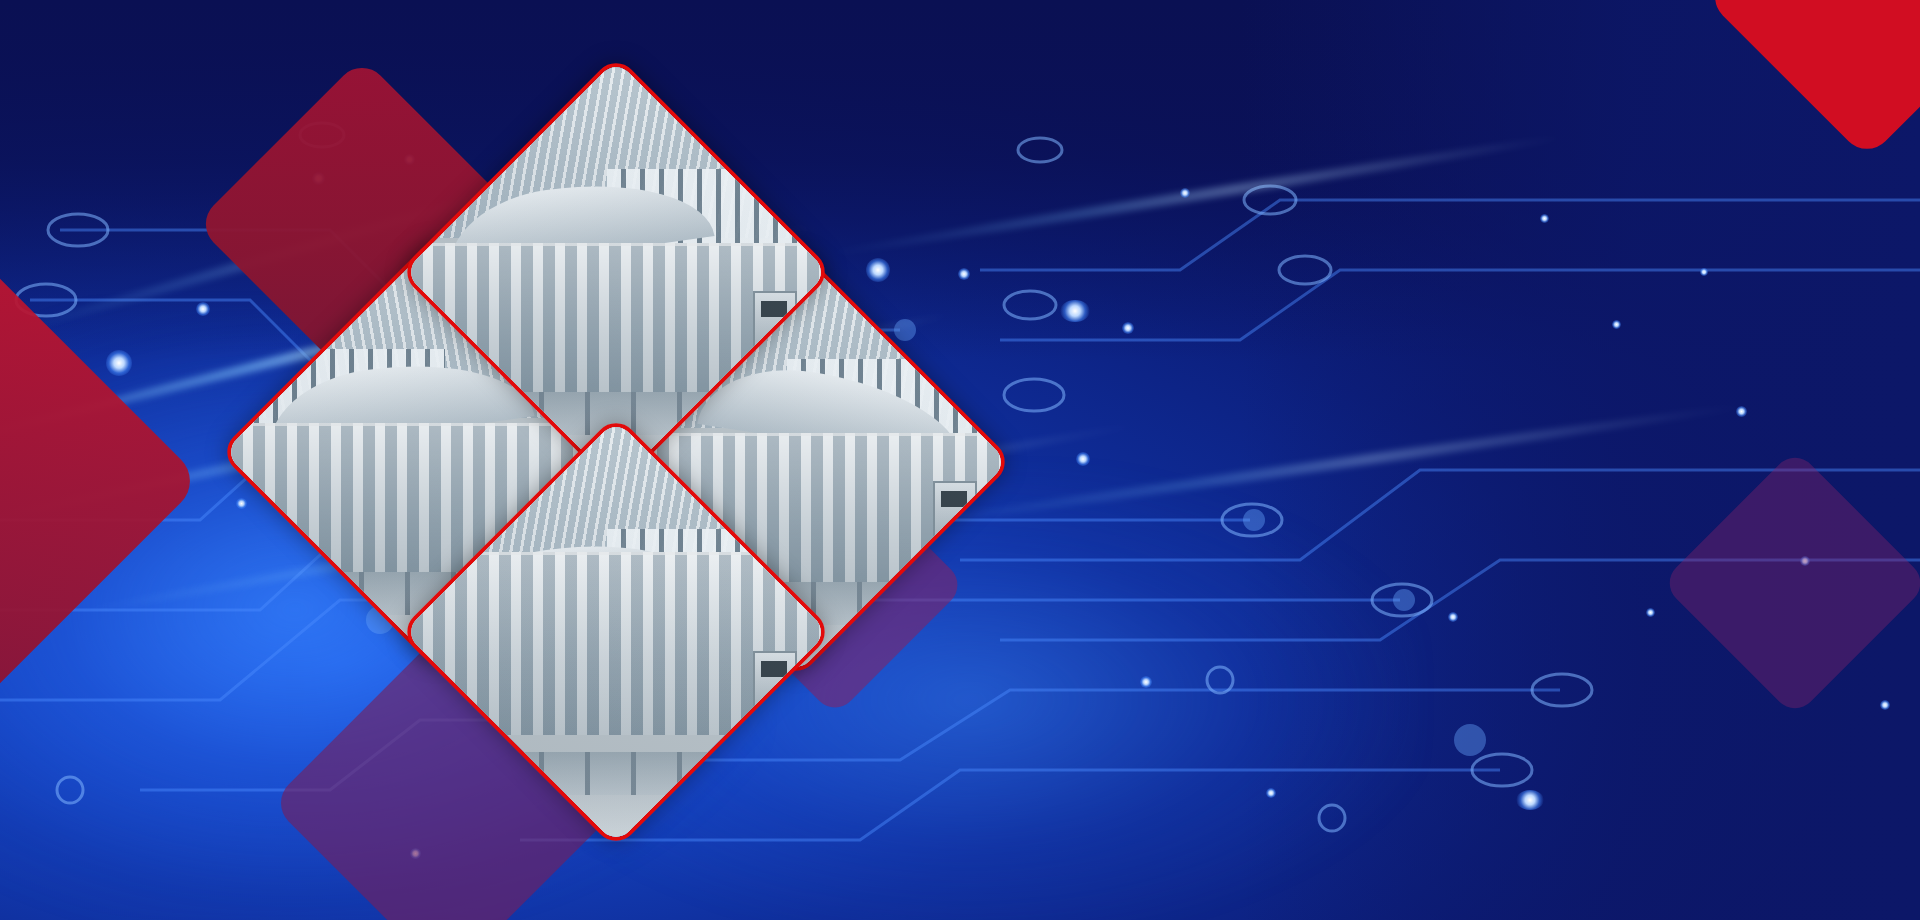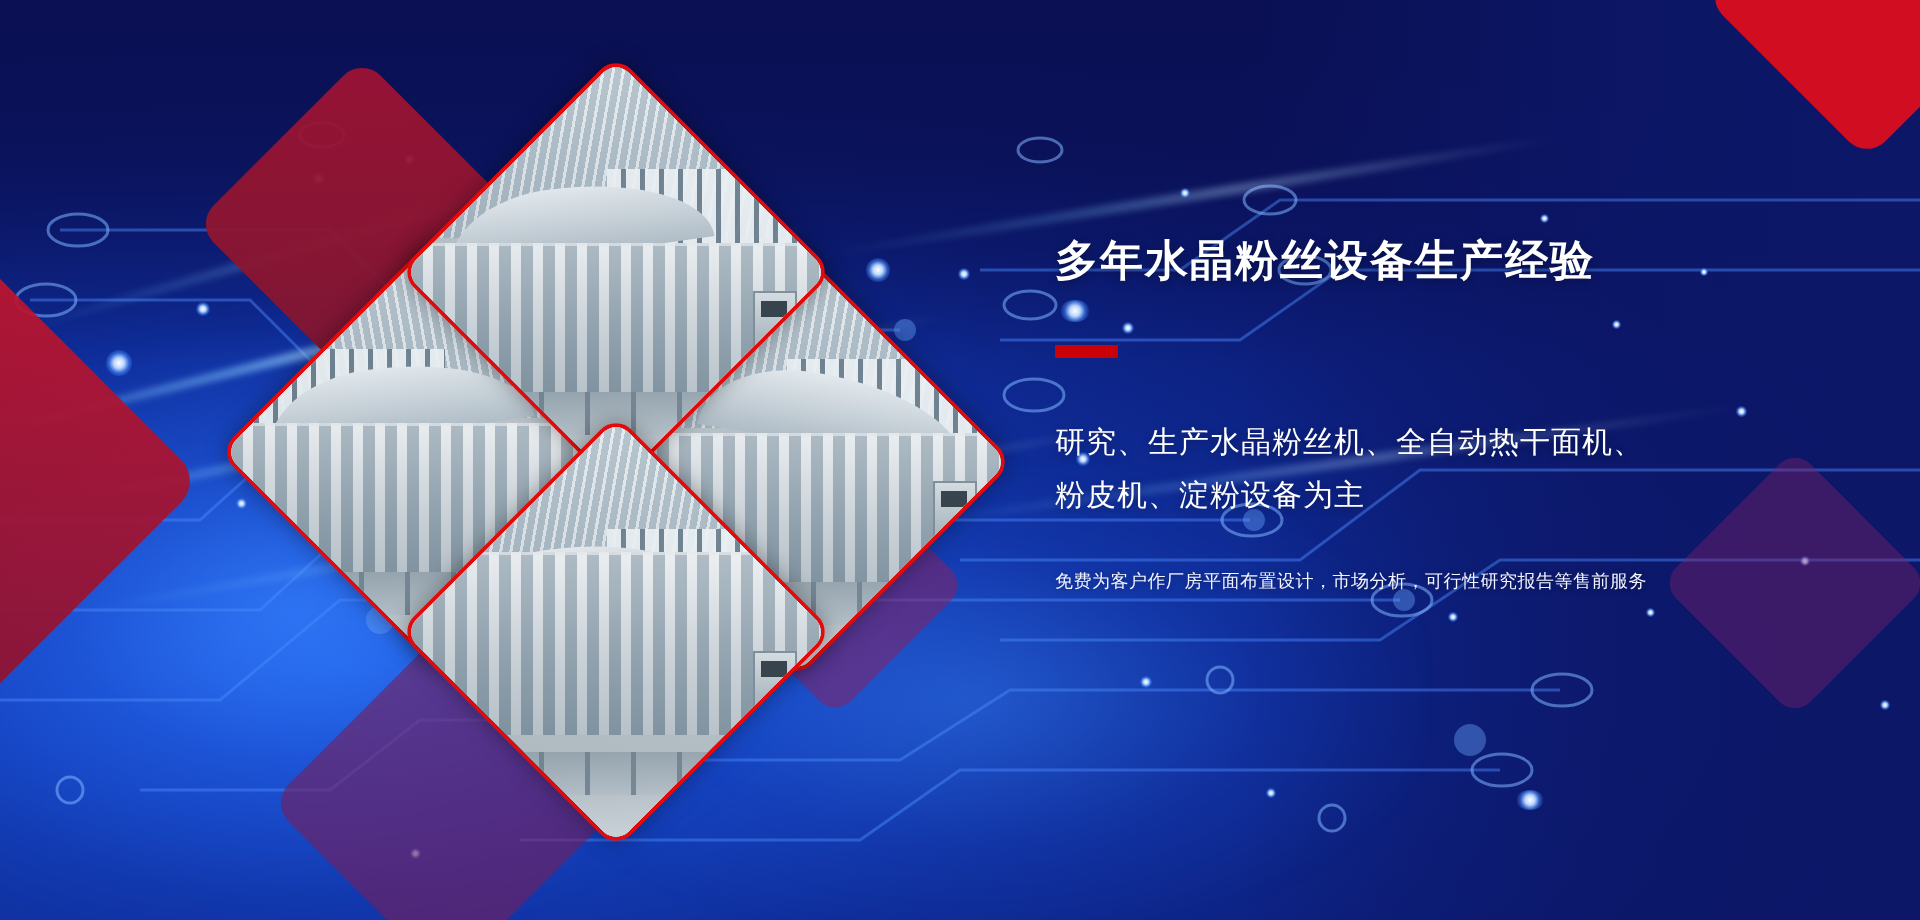--- a/index.html
+++ b/index.html
@@ -369,23 +369,14 @@
           <div class="legs"></div>
           <div class="floor"></div>
           <div class="panel"></div>
           <div class="tint"></div>
         </div>
       </div>
     </div>
 
   </div>
 
-  <div class="text-block">
-    <div class="headline">多年水晶粉丝设备生产经验</div>
-    <div class="accent-bar"></div>
-    <div class="subline">
-      <div>研究、生产水晶粉丝机、全自动热干面机、</div>
-      <div>粉皮机、淀粉设备为主</div>
-    </div>
-    <div class="caption">免费为客户作厂房平面布置设计，市场分析，可行性研究报告等售前服务</div>
-  </div>
 
 </div>
 
 </body></html>

